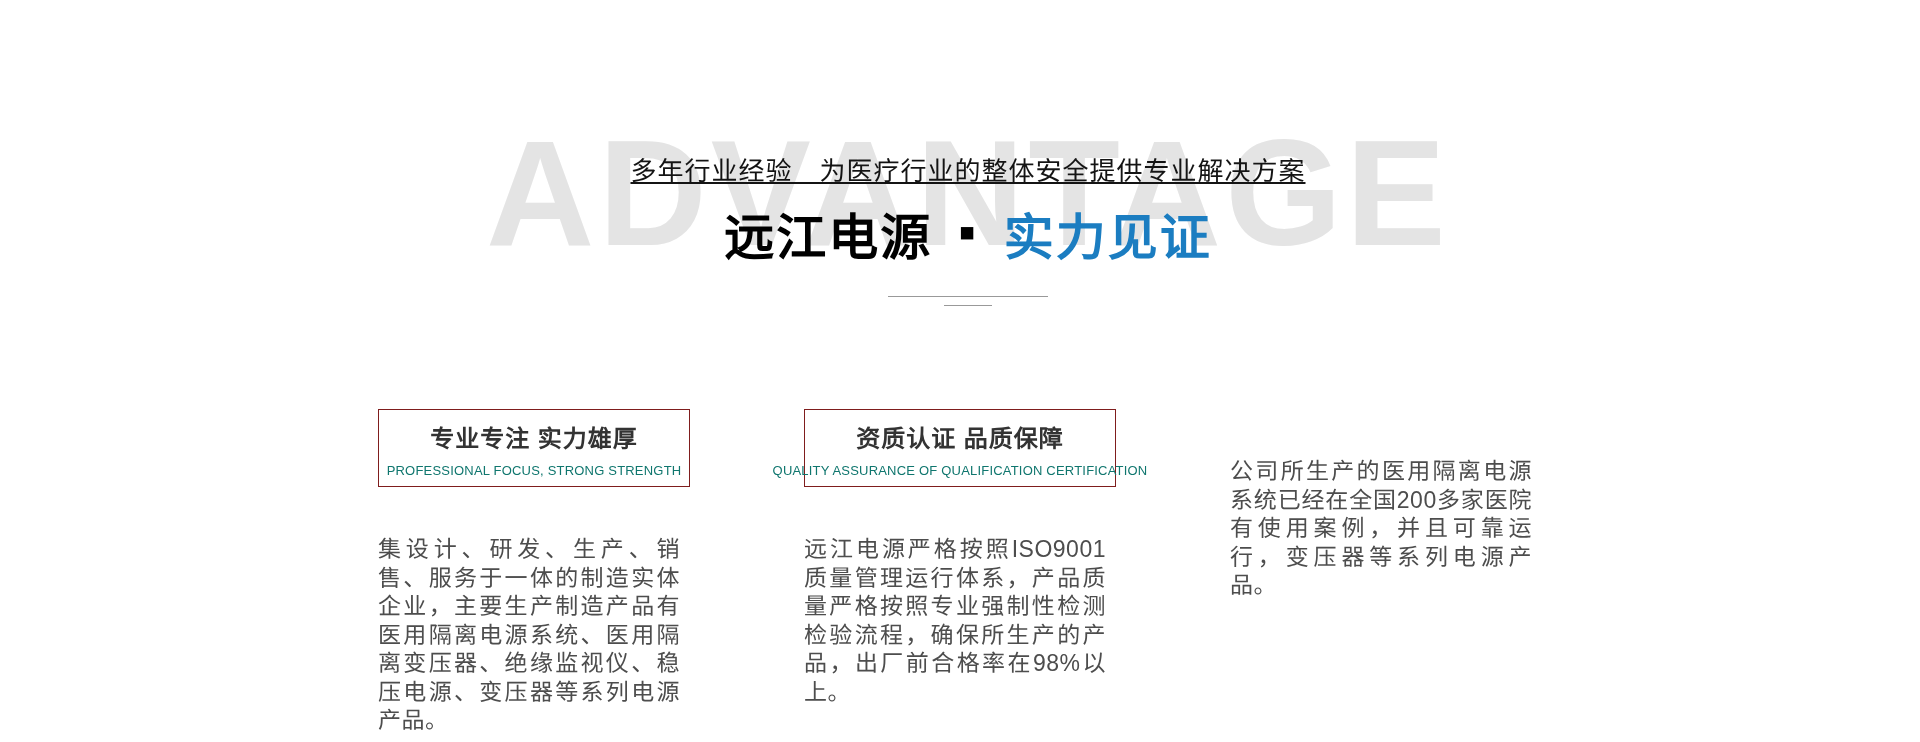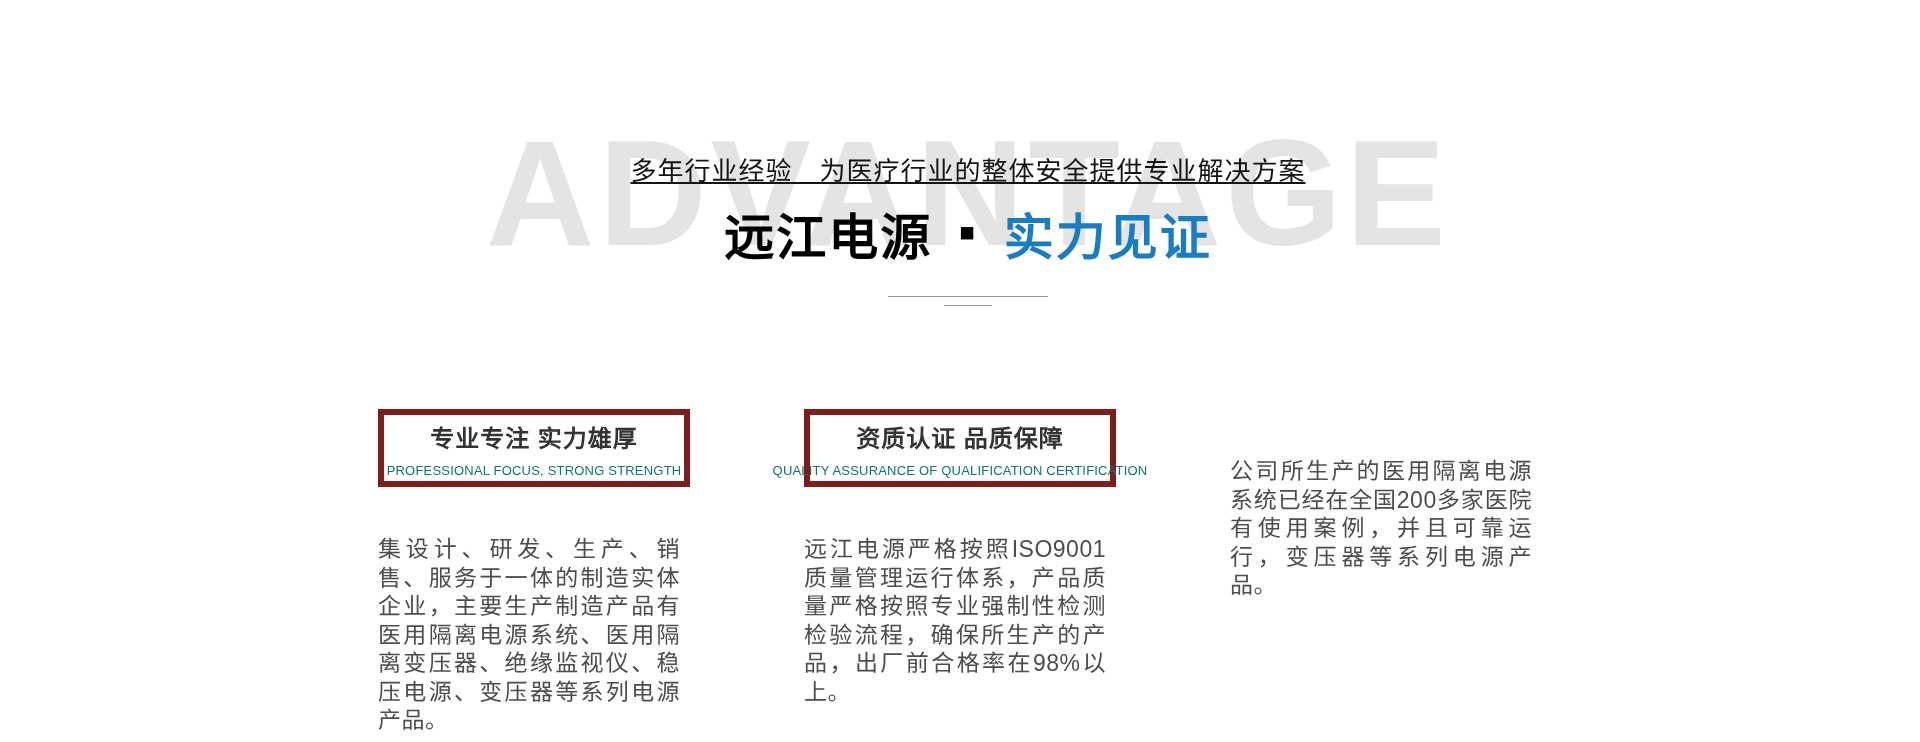--- a/index.html
+++ b/index.html
@@ -70,21 +70,21 @@
   .divider .line.short { width: 48px; margin: 8px auto 0; }
   
   .features {
     width: 1164px;
     margin: 103px auto 0;
     display: grid;
     grid-template-columns: repeat(3, 312px);
     justify-content: space-between;
   }
   .feature-box {
-    border: 6px solid #7f1d1d;
+    border: 1px solid #7f1d1d;
     height: 78px;
     display: flex;
     flex-direction: column;
     align-items: center;
     justify-content: center;
     gap: 9px;
     background: #ffffff;
   }
   .f-title {
     font-size: 24px;

